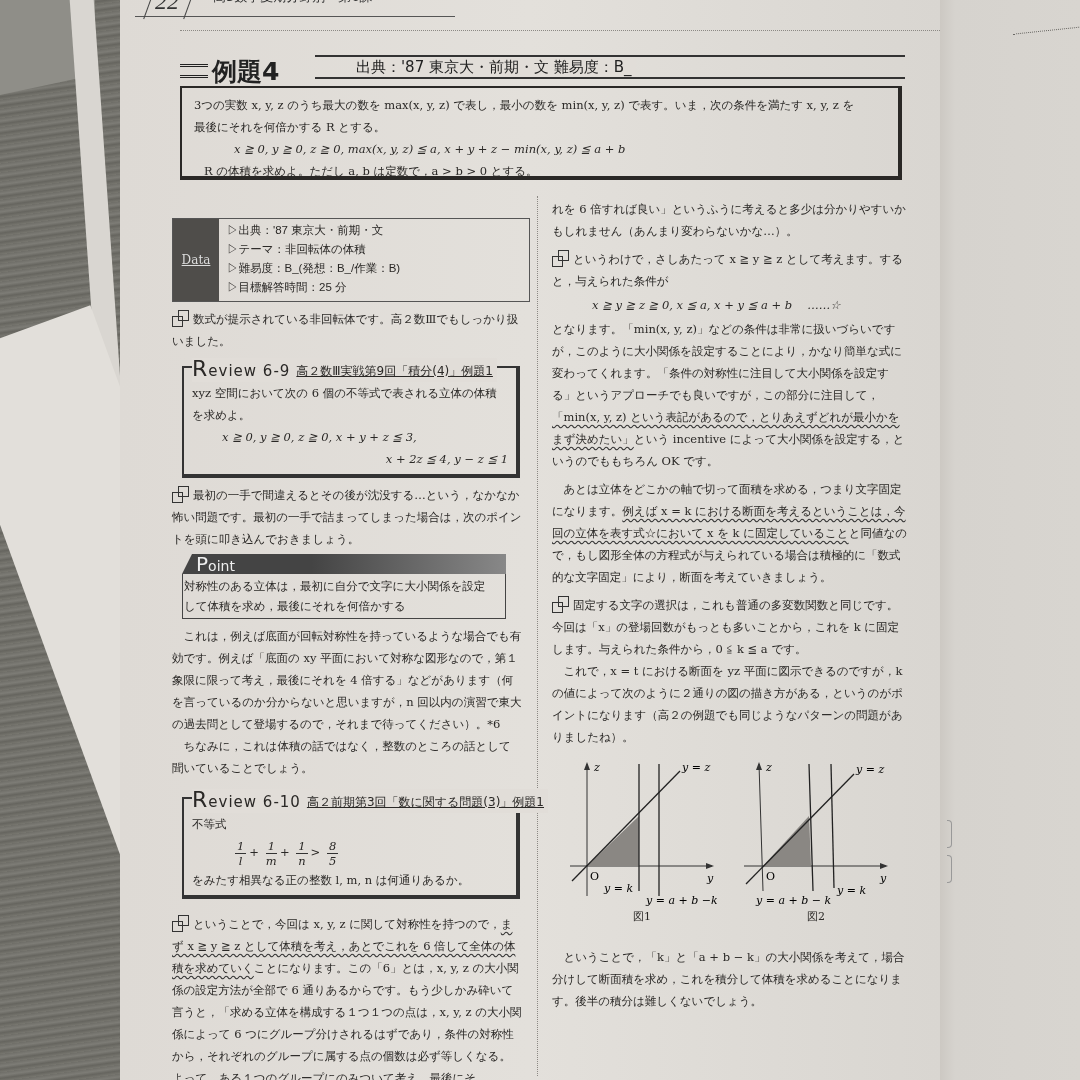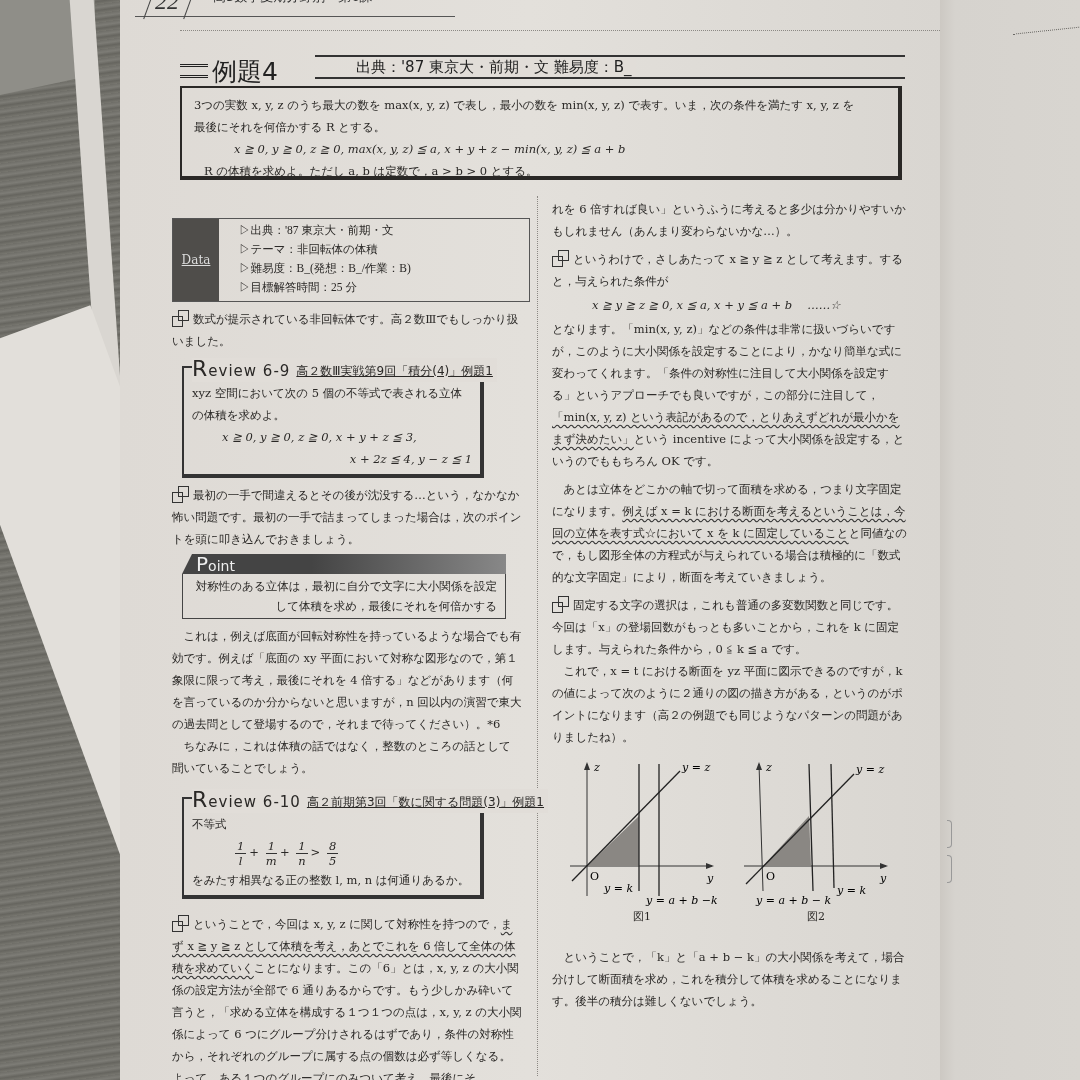--- a/index.html
+++ b/index.html
@@ -11,50 +11,50 @@
   .right-page{position:absolute;left:935px;top:0;width:145px;height:1080px;background:linear-gradient(90deg,#c9c5bf 0,#d6d3ce 20px,#d8d5d0 100%);}
   .right-page .dots{position:absolute;left:78px;top:30px;width:70px;border-top:1px dotted #6a6864;transform:rotate(-6deg);}
   .staple{position:absolute;left:947px;width:4px;height:26px;border:1px solid #999;border-left:none;border-radius:0 4px 4px 0;}
   .page{position:absolute;left:120px;top:0;width:820px;height:1080px;background:linear-gradient(90deg,#dedad5 0,#e3e0db 50%,#d9d6d1 100%);}
   .hdr{position:absolute;left:15px;top:-8px;width:320px;height:24px;border-bottom:1px solid #555;}
   .hdr-num{position:absolute;left:20px;top:-4px;font-size:24px;font-family:"Liberation Serif",serif;font-style:italic;color:#333;}
   .hdr-slash{position:absolute;left:14px;top:-6px;width:1px;height:34px;background:#444;transform:rotate(20deg);}
   .hdr-slash2{position:absolute;left:54px;top:-6px;width:1px;height:34px;background:#444;transform:rotate(20deg);}
   .hdr-text{position:absolute;left:78px;top:-4px;font-size:13px;font-family:"DejaVu Sans",sans-serif;color:#333;}
   .dotline{position:absolute;left:60px;top:30px;width:760px;border-top:1px dotted #8c8984;}
-  .ex-title{position:absolute;left:60px;top:55px;font-size:25px;font-weight:normal;font-family:"DejaVu Sans",sans-serif;color:#222;}
+  .ex-title{position:absolute;left:60px;top:55px;font-size:25px;font-weight:bold;font-family:"DejaVu Sans",sans-serif;color:#222;}
   .ex-bars{position:absolute;left:60px;top:64px;width:28px;height:14px;border-top:3px double #222;border-bottom:3px double #222;box-sizing:border-box;}
   .ex-swoosh{position:absolute;left:195px;top:55px;width:590px;height:20px;border-top:2px solid #333;border-bottom:2px solid #333;}
   .ex-source{position:absolute;left:232px;top:58px;font-size:15px;font-family:"DejaVu Sans",sans-serif;color:#222;background:#e1ddd8;padding:0 4px;}
   .ex-box{position:absolute;left:60px;top:86px;width:722px;height:94px;border:2px solid #2a2826;border-right-width:4px;border-bottom-width:4px;padding:6px 12px;box-sizing:border-box;font-size:11.5px;line-height:22px;}
   .ex-box .ind{padding-left:40px;}
   .ex-box .ind2{padding-left:10px;}
   .col-l{position:absolute;left:52px;top:218px;width:350px;font-size:11.5px;line-height:22px;}
   .col-r{position:absolute;left:432px;top:198px;width:355px;font-size:11.5px;line-height:22px;}
   .vsep{position:absolute;left:417px;top:196px;height:880px;border-left:1px dotted #8c8984;}
   .data-box{position:relative;width:356px;height:82px;border:1px solid #555;display:flex;}
   .data-tag{width:46px;background:#4f4d4a;color:#ddd;font-size:12px;display:flex;align-items:center;justify-content:center;text-decoration:underline;}
-  .data-list{padding:2px 20px;font-family:Liberation Serif, serif;font-size:11.5px;line-height:19px;}
+  .data-list{padding:2px 8px;font-family:Liberation Sans, sans-serif;font-size:11.5px;line-height:19px;}
   .icon-sq{display:inline-block;position:relative;width:18px;height:16px;vertical-align:-3px;margin-right:3px;}
   .icon-sq i{position:absolute;width:9px;height:9px;border:1.5px solid #333;}
   .icon-sq i:first-child{left:0;top:6px;}
   .icon-sq i:last-child{left:6px;top:0;}
   p{margin:0;}
   .para{margin-top:6px;}
-  .review{position:relative;margin:8px 0 0 10px;width:302px;border:2px solid #333;border-right-width:4px;border-bottom-width:4px;padding:4px 8px 4px 8px;box-sizing:border-box;}
+  .review{position:relative;margin:8px 0 0 10px;width:338px;border:2px solid #333;border-right-width:4px;border-bottom-width:4px;padding:4px 8px 4px 8px;box-sizing:border-box;}
   .rv-head{display:flex;align-items:flex-end;gap:6px;margin-top:-14px;background:#e1ddd8;padding-right:4px;width:max-content;}
   .rv-title{font-family:"DejaVu Sans",sans-serif;font-size:15px;letter-spacing:1px;}
   .rv-title b{font-size:22px;font-weight:normal;}
   .rv-src{font-family:"DejaVu Sans",sans-serif;font-size:12px;text-decoration:underline;}
   .math{font-style:italic;}
   .rgt{text-align:right;}
   .point{position:relative;margin:4px 0 0 10px;width:324px;}
   .pt-head{height:20px;background:linear-gradient(90deg,#444 0,#444 40%,#888 100%);color:#eee;font-family:"DejaVu Sans",sans-serif;font-size:14px;padding-left:14px;line-height:20px;clip-path:polygon(10px 0,100% 0,100% 100%,0 100%);}
   .pt-head b{font-size:20px;font-weight:normal;}
-  .pt-body{border:1px solid #444;border-top:none;padding:2px 8px;text-align:right;font-family:"DejaVu Sans",sans-serif;font-size:11.5px;line-height:20px;}
+  .pt-body{border:1px solid #444;border-top:none;padding:2px 1px;text-align:left;font-family:"DejaVu Sans",sans-serif;font-size:11.5px;line-height:20px;}
   .ul{text-decoration:underline wavy #333;text-underline-offset:3px;font-weight:normal;}
   .frac{display:inline-block;text-align:center;vertical-align:middle;margin:0 3px;line-height:14px;}
   .frac span{display:block;}
   .frac .n{border-bottom:1px solid #333;padding:0 2px;}
   .indent{text-indent:1em;}
   .figs{display:flex;gap:14px;margin-top:8px;padding-left:10px;}
   .fig{width:160px;text-align:center;font-size:11px;}
   .fig svg{display:block;}
 </style>
 </head>
@@ -104,21 +104,21 @@
       </div>
     </div>
 
     <p class="para"><span class="icon-sq"><i></i><i></i></span><span>数式が提示されている非回転体です。高２数Ⅲでもしっかり扱いました。</span></p>
 
     <div class="review" style="margin-top:14px">
       <div class="rv-head">
         <span class="rv-title"><b>R</b><span>eview 6-9</span></span>
         <span class="rv-src">高２数Ⅲ実戦第9回「積分(4)」例題1</span>
       </div>
-      <p>xyz 空間において次の 5 個の不等式で表される立体の体積を求めよ。</p>
+      <p>xyz 空間において次の 6 個の不等式で表される立体の体積を求めよ。</p>
       <p class="math" style="padding-left:30px">x ≧ 0,   y ≧ 0,   z ≧ 0,   x + y + z ≦ 3,</p>
       <p class="math rgt">x + 2z ≦ 4,   y − z ≦ 1</p>
     </div>
 
     <p class="para" style=""><span class="icon-sq"><i></i><i></i></span><span>最初の一手で間違えるとその後が沈没する…という，なかなか怖い問題です。最初の一手で詰まってしまった場合は，次のポイントを頭に叩き込んでおきましょう。</span></p>
 
     <div class="point">
       <div class="pt-head"><b>P</b><span>oint</span></div>
       <div class="pt-body">
         <div>対称性のある立体は，最初に自分で文字に大小関係を設定</div>

